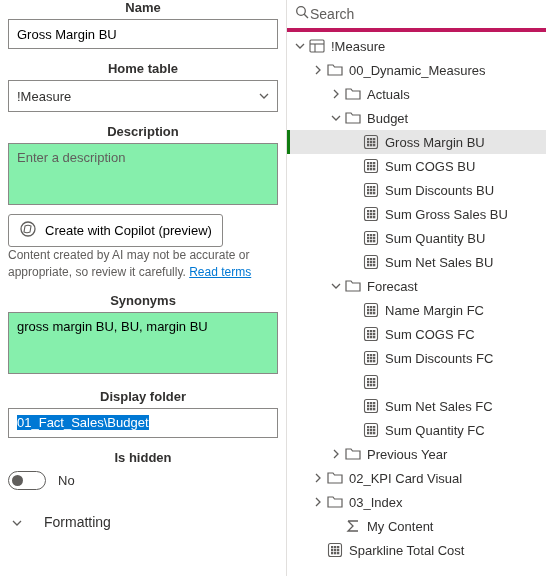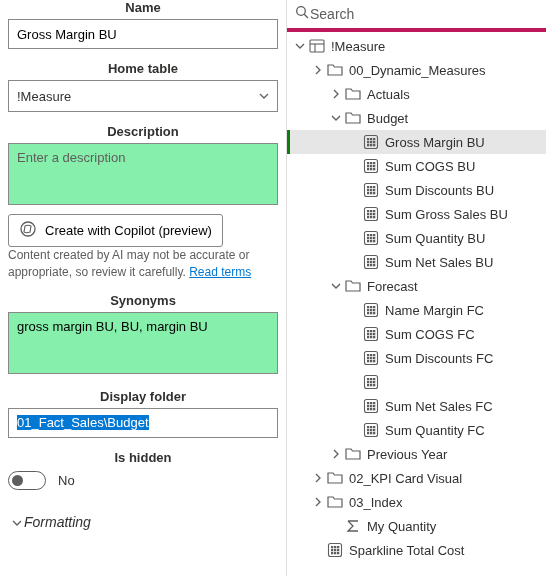--- a/index.html
+++ b/index.html
@@ -15,21 +15,21 @@
   .textarea { width: 100%; height: 62px; border: 1px solid #8a8886; padding: 6px 8px; font-size: 13px; font-family: inherit; resize: none; background: #86efac; }
   .textarea::placeholder { color: #605e5c; }
   .copilot-btn { display: inline-flex; align-items: center; gap: 8px; border: 1px solid #8a8886; background: #fff; padding: 5px 10px; cursor: pointer; font-size: 13px; font-family: inherit; margin-top: 6px; border-radius: 3px; }
   .ai-note { font-size: 12px; color: #605e5c; margin-top: 0; line-height: 1.4; }
   .ai-note a { color: #0078d4; text-decoration: underline; cursor: pointer; }
   .display-folder-val { background: #0078d4; color: #fff; display: inline; padding: 0; }
   .display-folder-input { width: 100%; height: 30px; border: 1px solid #8a8886; padding: 4px 8px; font-size: 13px; font-family: inherit; background: #fff; display: flex; align-items: center; }
   .toggle-row { display: flex; align-items: center; gap: 12px; margin-top: 6px; }
   .toggle { width: 38px; height: 19px; border-radius: 10px; border: 1px solid #605e5c; position: relative; cursor: pointer; background: #fff; }
   .toggle-knob { position: absolute; left: 3px; top: 3px; width: 11px; height: 11px; border-radius: 50%; background: #605e5c; }
-  .section-header { display: flex; align-items: flex-end; gap: 0; padding: 10px 4px; margin-top: 14px; cursor: pointer; font-size: 14px; font-style: italic; }
+  .section-header { display: flex; align-items: flex-end; gap: 20px; padding: 10px 4px; margin-top: 14px; cursor: pointer; font-size: 14px; }
   .chevron { display: inline-block; }
   .chevron svg { display: block; }
   
   .search-bar { display: flex; align-items: center; padding: 4px 8px; border-bottom: 4px solid #be185d; height: 32px; }
   .search-input { flex: 1; border: none; font-size: 14px; font-family: inherit; outline: none; }
   .search-input::placeholder { color: #605e5c; }
   .tree { flex: 1; overflow-y: auto; padding-top: 2px; }
   .tree-row { display: flex; align-items: center; height: 24px; padding-right: 6px; cursor: pointer; white-space: nowrap; }
   .tree-row.selected { background: #e6e6e6; position: relative; }
   .tree-row.selected::before { content: ""; position: absolute; left: 0; top: 0; bottom: 0; width: 3px; background: #107c10; }
@@ -374,21 +374,21 @@
           </span>
           <span class="tree-label">03_Index</span>
         </div>
         <div class="tree-row ind-2">
           <span class="tw"></span>
           <span class="tree-icon">
             <svg width="16" height="16">
               <use href="#ico-sigma"></use>
             </svg>
           </span>
-          <span class="tree-label">My Quantity</span>
+          <span class="tree-label">My Content</span>
         </div>
         <div class="tree-row ind-1">
           <span class="tw"></span>
           <span class="tree-icon">
             <svg width="16" height="16">
               <use href="#ico-measure"></use>
             </svg>
           </span>
           <span class="tree-label">Sparkline Total Cost</span>
         </div>

